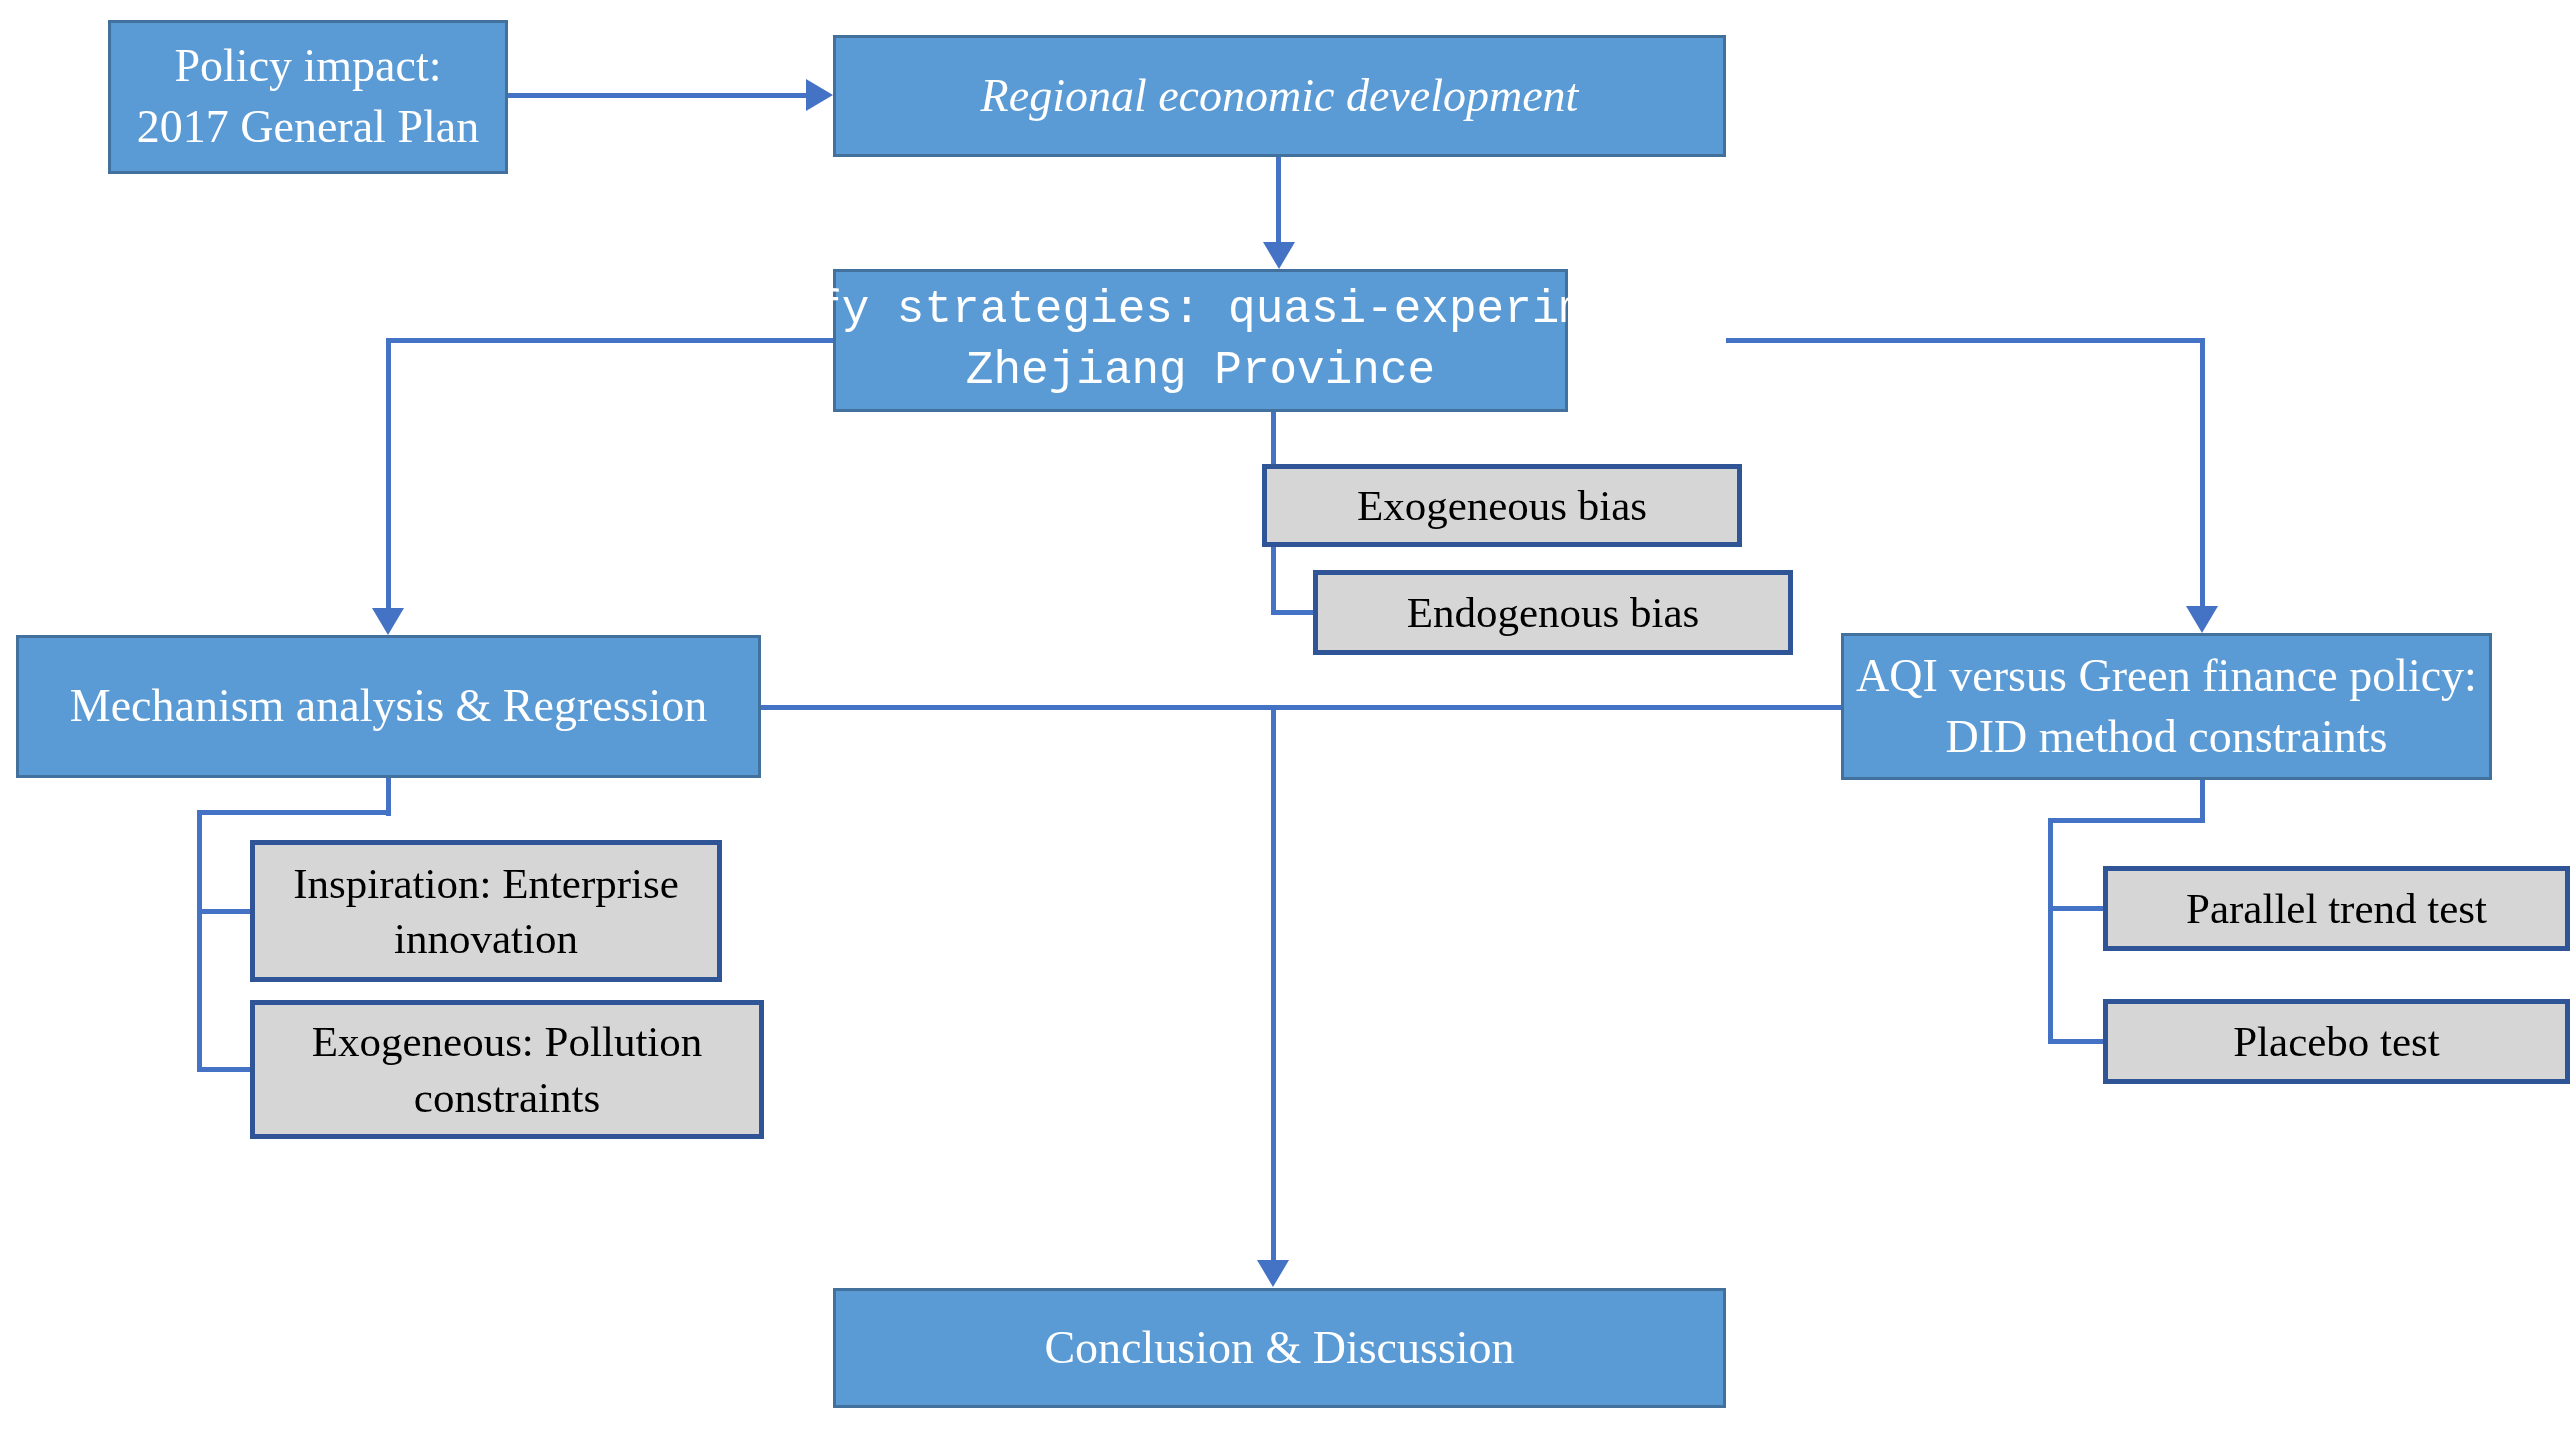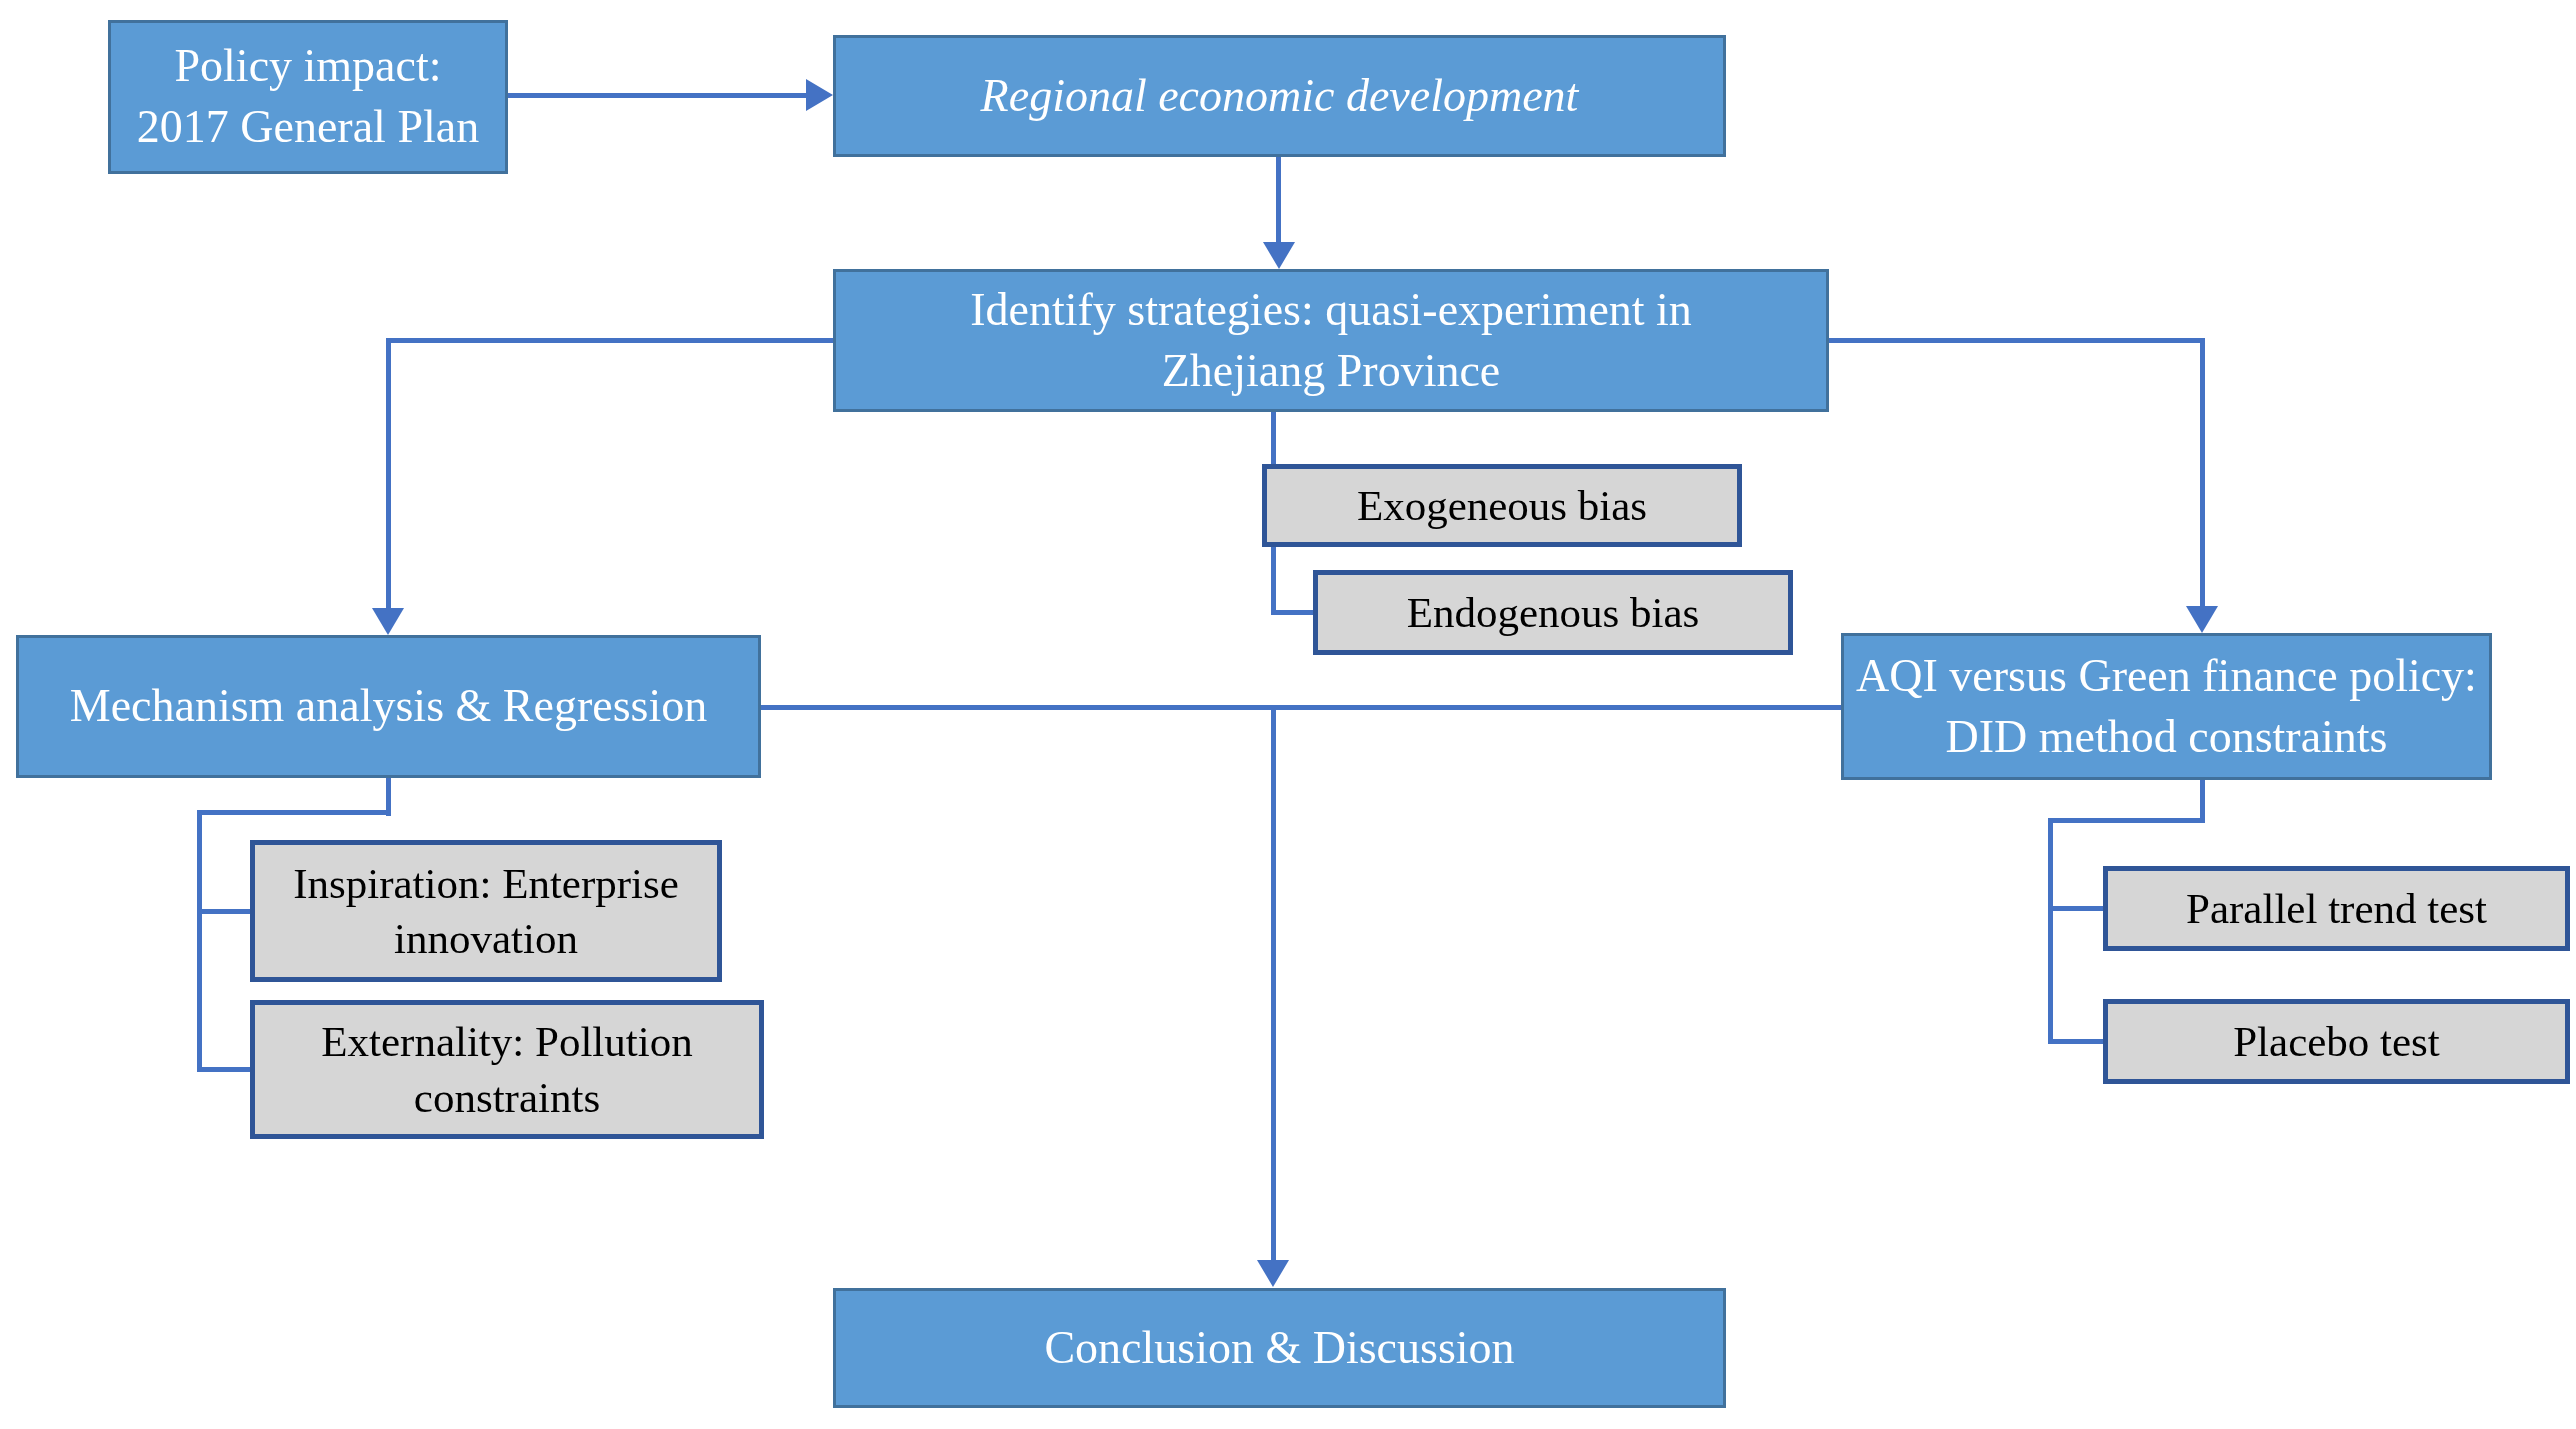--- a/index.html
+++ b/index.html
@@ -65,21 +65,21 @@
 
   <div class="node blue" style="left:108px;top:20px;width:400px;height:154px;">
     <span>Policy impact:</span>
     <span>2017 General Plan</span>
   </div>
 
   <div class="node blue" style="left:833px;top:35px;width:893px;height:122px;font-style:italic;">
     <span>Regional economic development</span>
   </div>
 
-  <div class="node blue" style="left:833px;top:269px;width:996px;height:143px;">
+  <div class="node blue" style="left:833px;top:269px;width:735px;height:143px;font-family:Liberation Mono, monospace;">
     <span>Identify strategies: quasi-experiment in</span>
     <span>Zhejiang Province</span>
   </div>
 
   <div class="node gray" style="left:1262px;top:464px;width:480px;height:83px;">
     <span>Exogeneous bias</span>
   </div>
 
   <div class="node gray" style="left:1313px;top:570px;width:480px;height:85px;">
     <span>Endogenous bias</span>
@@ -93,21 +93,21 @@
     <span>AQI versus Green finance policy:</span>
     <span>DID method constraints</span>
   </div>
 
   <div class="node gray" style="left:250px;top:840px;width:472px;height:142px;">
     <span>Inspiration: Enterprise</span>
     <span>innovation</span>
   </div>
 
   <div class="node gray" style="left:250px;top:1000px;width:514px;height:139px;">
-    <span>Externality: Pollution</span>
+    <span>Exogeneous: Pollution</span>
     <span>constraints</span>
   </div>
 
   <div class="node gray" style="left:2103px;top:866px;width:467px;height:85px;">
     <span>Parallel trend test</span>
   </div>
 
   <div class="node gray" style="left:2103px;top:999px;width:467px;height:85px;">
     <span>Placebo test</span>
   </div>

